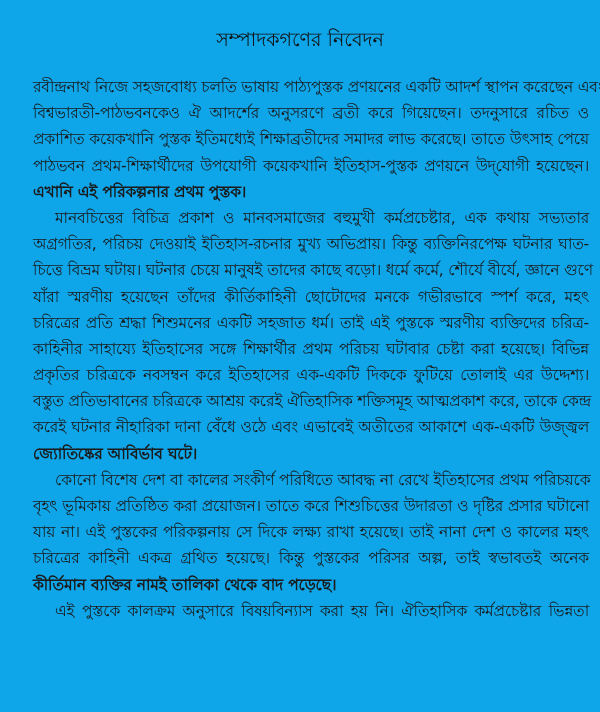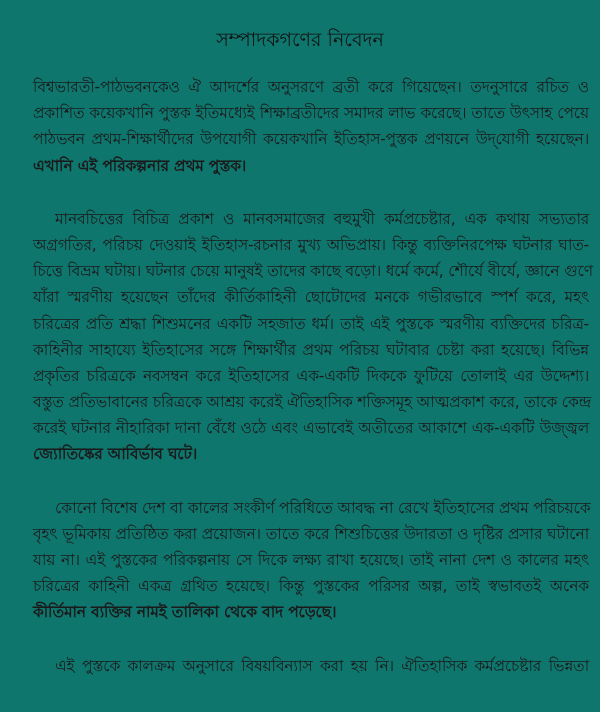--- a/index.html
+++ b/index.html
@@ -1,44 +1,45 @@
 <!DOCTYPE html>
 <html><head>
   <meta charset="utf-8">
   <style>
     html, body { margin: 0; padding: 0; background: #ffffff; }
     body { width: 600px; height: 712px; overflow: hidden; position: relative; }
     .page {
       position: absolute; left: 0; top: 0; width: 600px; height: 712px;
-      background: #0f766e; color: #1a1a1a;
+      background: #0ea5e9; color: #1a1a1a;
       font-family: "DejaVu Sans", "Liberation Sans", sans-serif;
     }
     .title {
       position: absolute; top: 26px; left: 0; width: 600px;
       text-align: center; font-size: 19px; line-height: 26px; color: #111;
     }
     .body {
       position: absolute; left: 33px; top: 74px; width: 556px;
     }
     .line {
       height: 26.2px; line-height: 26.2px; font-size: 15.5px;
       white-space: nowrap; overflow: visible; text-align: justify;
       text-align-last: justify; letter-spacing: -0.2px;
     }
-    .line.indent { padding-left: 22px; margin-top: 27px; }
+    .line.indent { padding-left: 22px; }
     .line.last { text-align-last: left; font-weight: bold; }
   </style>
 </head>
 <body>
 
 <div class="page">
   <div class="title">সম্পাদকগণের নিবেদন</div>
 
   <div class="body">
 
+    <div class="line">রবীন্দ্রনাথ নিজে সহজবোধ্য চলতি ভাষায় পাঠ্যপুস্তক প্রণয়নের একটি আদর্শ স্থাপন করেছেন এবং</div>
     <div class="line">বিশ্বভারতী-পাঠভবনকেও ঐ আদর্শের অনুসরণে ব্রতী করে গিয়েছেন। তদনুসারে রচিত ও</div>
     <div class="line">প্রকাশিত কয়েকখানি পুস্তক ইতিমধ্যেই শিক্ষাব্রতীদের সমাদর লাভ করেছে। তাতে উৎসাহ পেয়ে</div>
     <div class="line">পাঠভবন প্রথম-শিক্ষার্থীদের উপযোগী কয়েকখানি ইতিহাস-পুস্তক প্রণয়নে উদ্‌যোগী হয়েছেন।</div>
     <div class="line last">এখানি এই পরিকল্পনার প্রথম পুস্তক।</div>
 
     <div class="line indent">মানবচিত্তের বিচিত্র প্রকাশ ও মানবসমাজের বহুমুখী কর্মপ্রচেষ্টার, এক কথায় সভ্যতার</div>
     <div class="line">অগ্রগতির, পরিচয় দেওয়াই ইতিহাস-রচনার মুখ্য অভিপ্রায়। কিন্তু ব্যক্তিনিরপেক্ষ ঘটনার ঘাত-</div>
     <div class="line">চিত্তে বিভ্রম ঘটায়। ঘটনার চেয়ে মানুষই তাদের কাছে বড়ো। ধর্মে কর্মে, শৌর্যে বীর্যে, জ্ঞানে গুণে</div>
     <div class="line">যাঁরা স্মরণীয় হয়েছেন তাঁদের কীর্তিকাহিনী ছোটোদের মনকে গভীরভাবে স্পর্শ করে, মহৎ</div>
     <div class="line">চরিত্রের প্রতি শ্রদ্ধা শিশুমনের একটি সহজাত ধর্ম। তাই এই পুস্তকে স্মরণীয় ব্যক্তিদের চরিত্র-</div>

